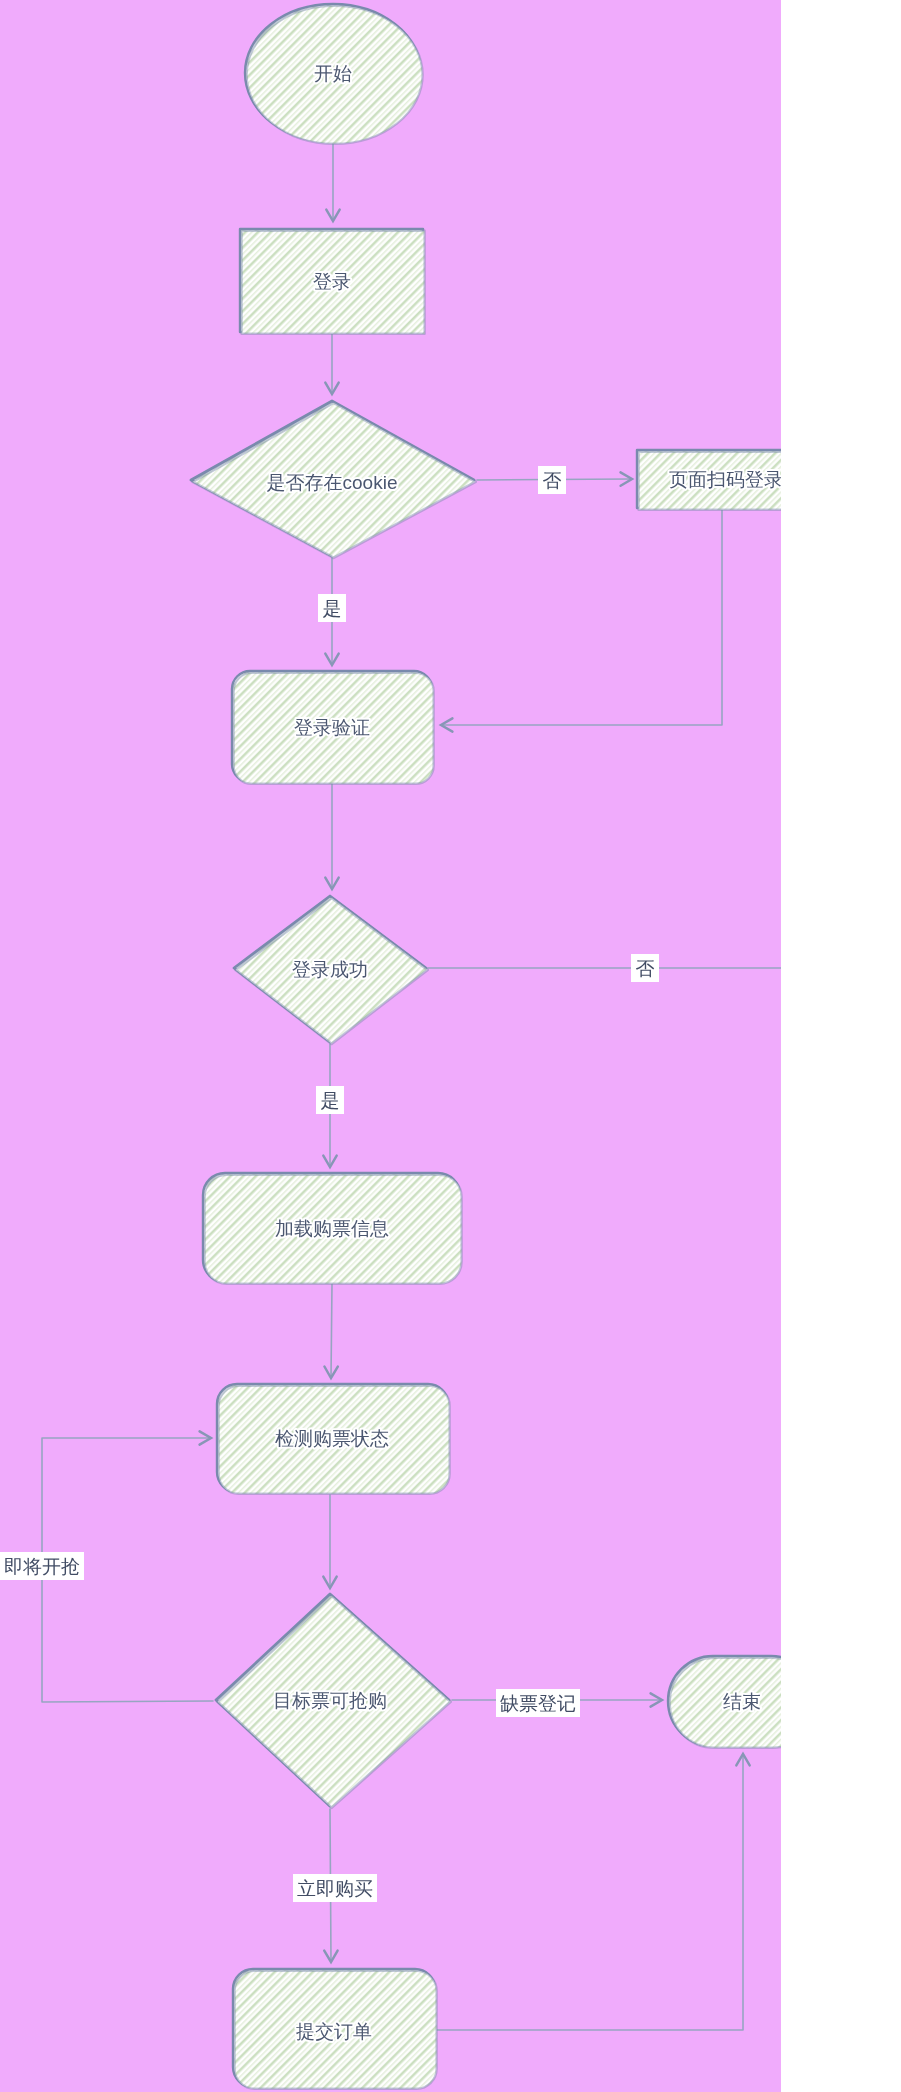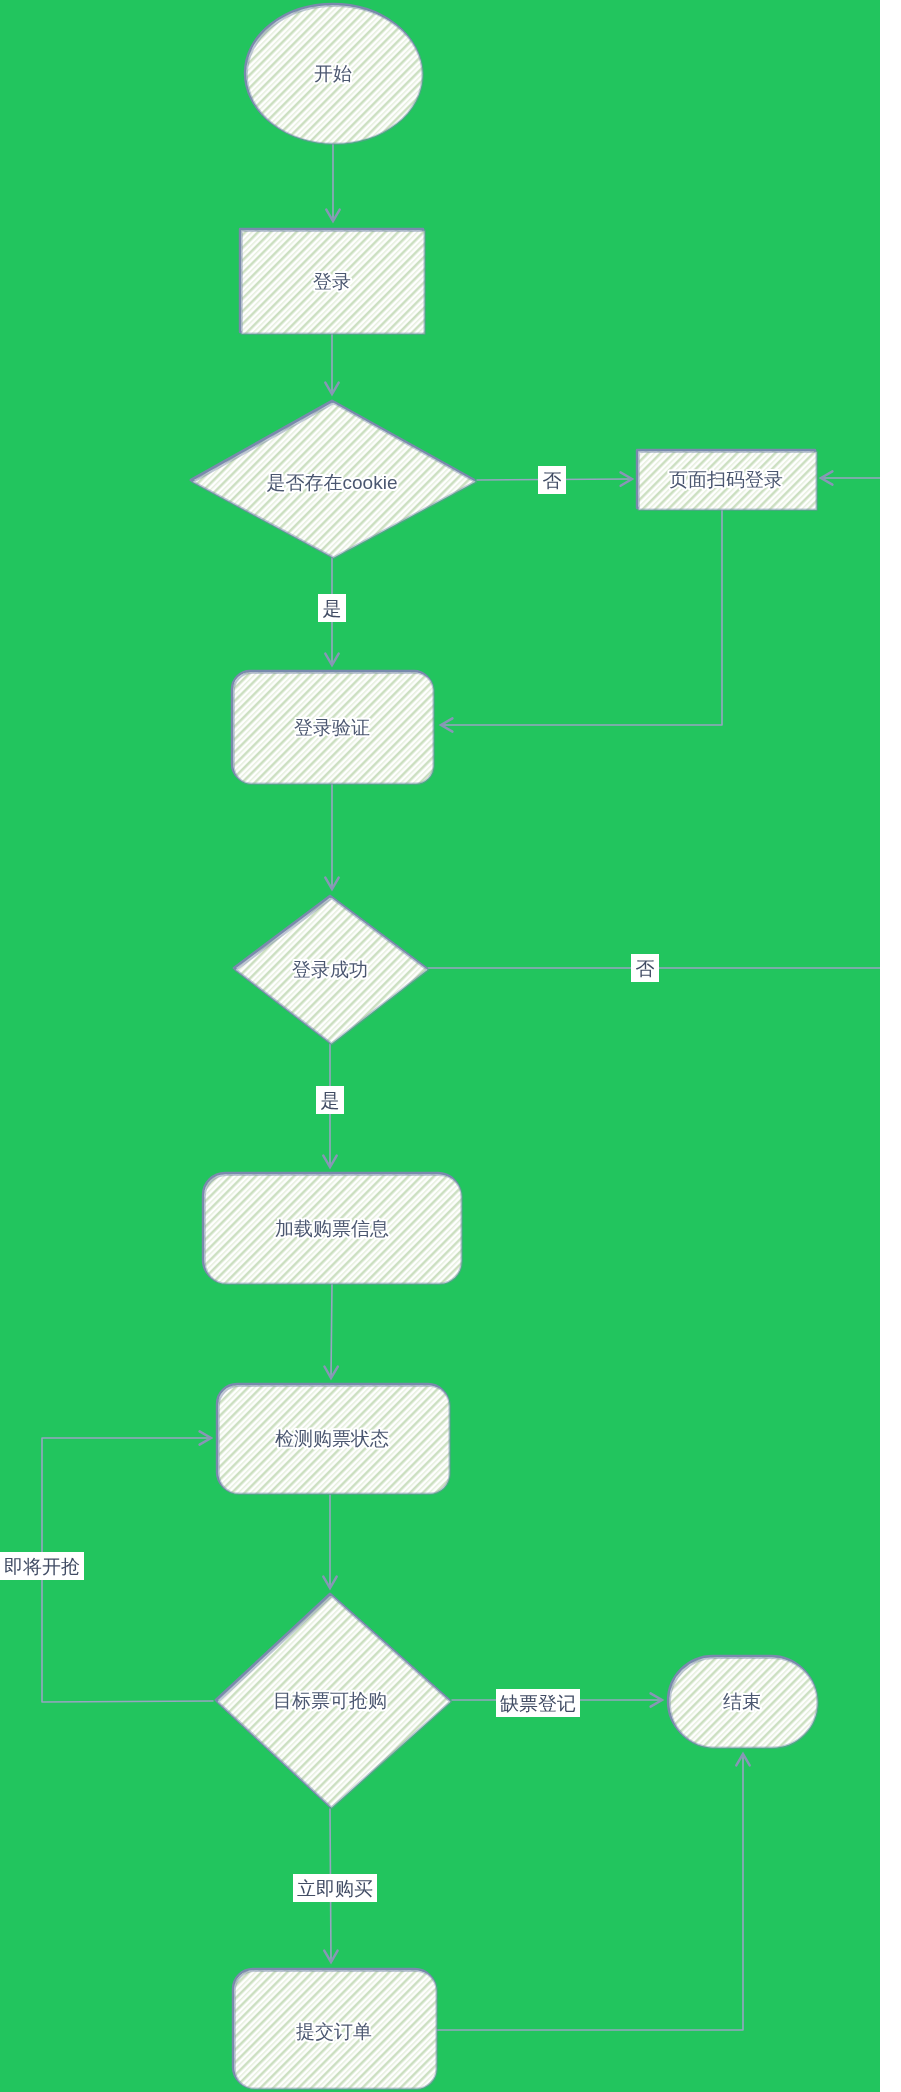--- a/index.html
+++ b/index.html
@@ -1,17 +1,17 @@
 <!DOCTYPE html>
 <html><head>
 <meta charset="utf-8">
 <title>Flowchart</title>
 <style>
   html,body { margin:0; padding:0; background:#ffffff; }
-  .canvas { position:relative; width:880px; height:2092px; background:#22c55e; overflow:hidden; }
+  .canvas { position:relative; width:781px; height:2092px; background:#f0abfc; overflow:hidden; }
   svg { display:block; font-family:"Liberation Sans", sans-serif; }
 
   .node-shape { fill:url(#hatch); stroke:#7a8aad; stroke-width:2.4; stroke-linejoin:round; }
   .diamond   { stroke-width:2.8; }
   .sketch    { fill:none; stroke:#7a8aad; stroke-opacity:.45; stroke-width:1.8;
                transform:translate(1.6px,1.8px); pointer-events:none; }
 
   .edge { fill:none; stroke:#97a5c1; stroke-width:1.6; stroke-linecap:round; stroke-linejoin:round; }
 
   .node-label { font-size:19px; fill:#4b5770; text-anchor:middle;

